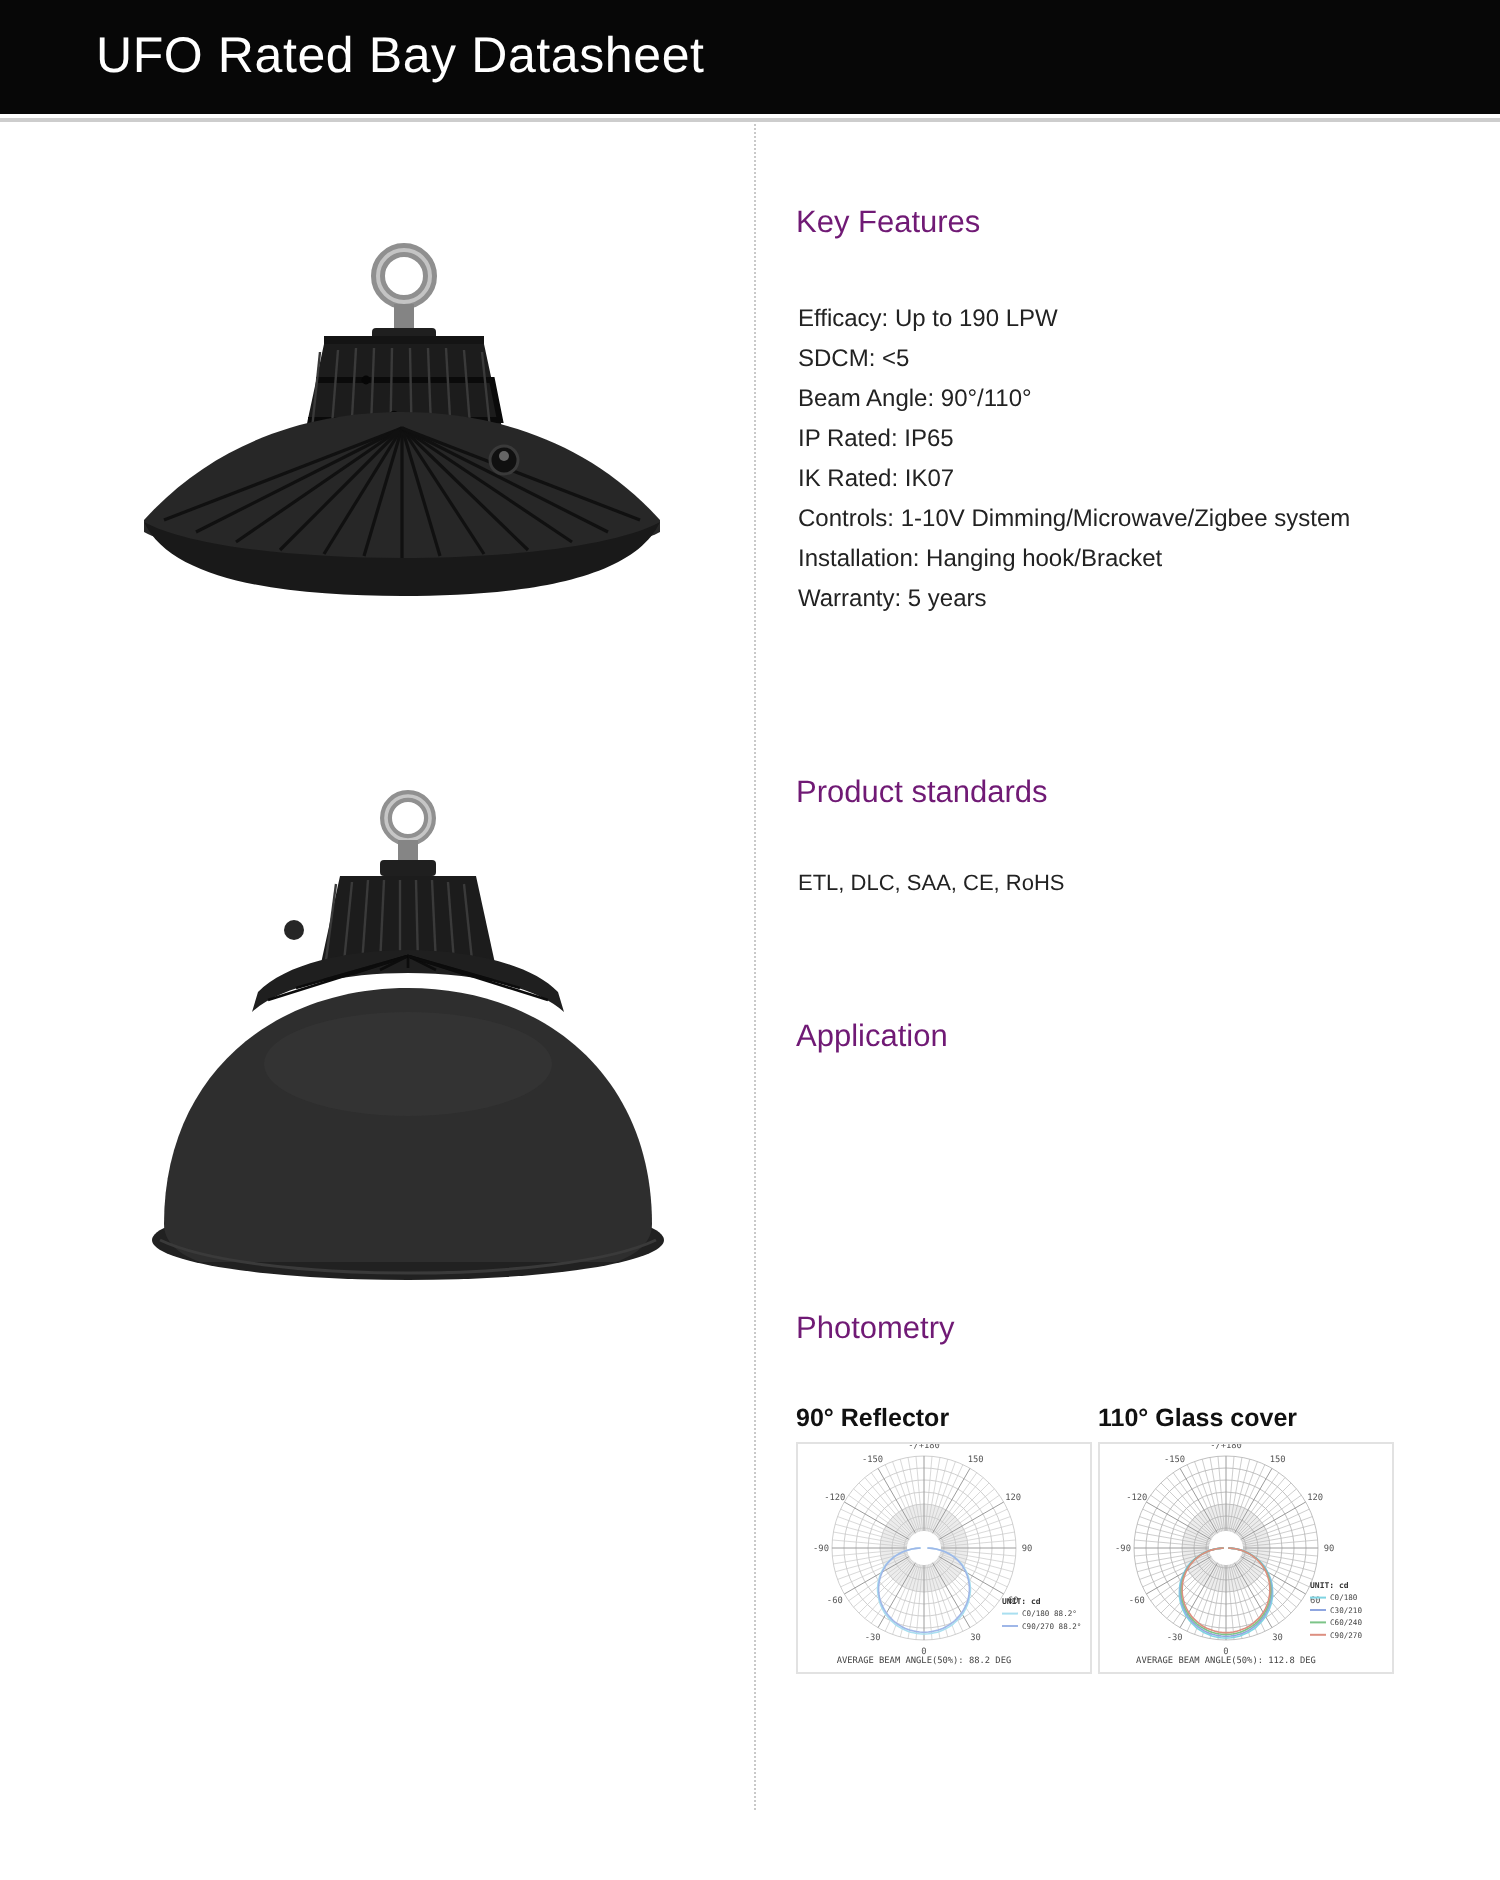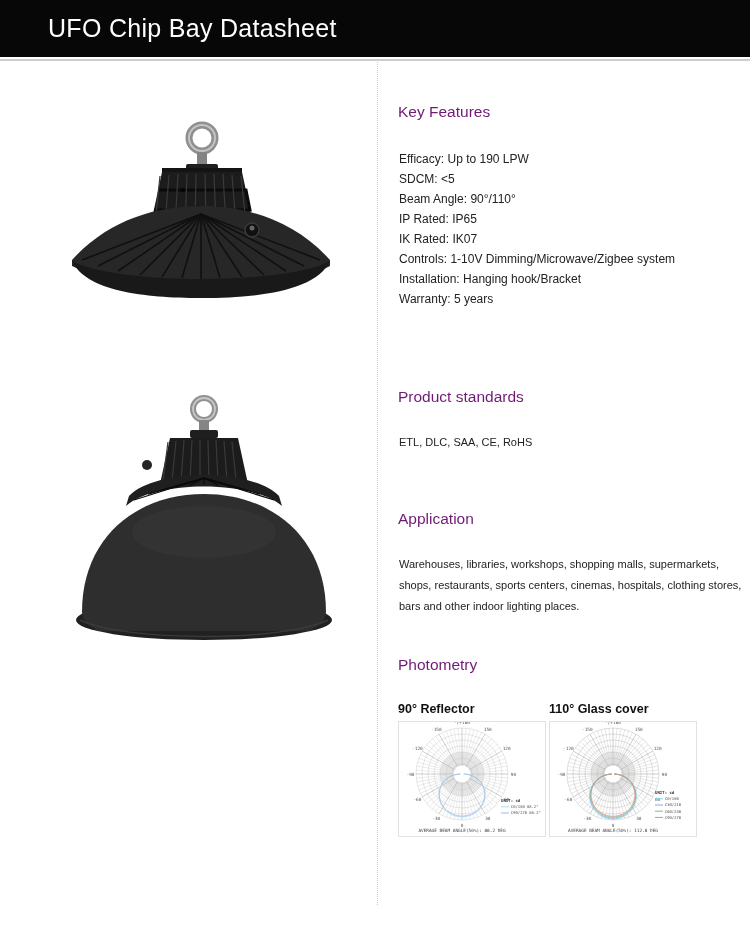--- a/index.html
+++ b/index.html
@@ -40,21 +40,21 @@
   .chart-box{width:148px;height:116px;border:1px solid #e2e2e2;background:#fff}
   svg.polar{width:146px;height:114px;display:block}
   svg.polar text{font-family:"DejaVu Sans Mono",monospace}
 </style>
 </head>
 <body>
 
 <div class="page">
 
   <header class="header">
-    <h1>UFO Chip Bay Datasheet</h1>
+    <h1>UFO Rated Bay Datasheet</h1>
   </header>
   <div class="header-shadow"></div>
   <div class="vdivider"></div>
 
   <svg class="img1" viewBox="0 0 286 202">
     <g>
       <circle cx="146" cy="40" r="13" fill="none" stroke="#8f8f8f" stroke-width="7"></circle>
       <circle cx="146" cy="40" r="13" fill="none" stroke="#c4c4c4" stroke-width="2"></circle>
       <rect x="141" y="54" width="10" height="13" fill="#848484"></rect>
       <rect x="130" y="66" width="32" height="9" rx="2" fill="#1f1f1f"></rect>
@@ -156,21 +156,20 @@
     <li><span class="feature-label">IK Rated:</span> <span>IK07</span></li>
     <li><span class="feature-label">Controls:</span> <span>1-10V Dimming/Microwave/Zigbee system</span></li>
     <li><span class="feature-label">Installation:</span> <span>Hanging hook/Bracket</span></li>
     <li><span class="feature-label">Warranty:</span> <span>5 years</span></li>
   </ul>
 
   <h2 class="sec ps-heading">Product standards</h2>
   <p class="body-text ps-text">ETL, DLC, SAA, CE, RoHS</p>
 
   <h2 class="sec app-heading">Application</h2>
-  <p class="body-text app-text">Warehouses, libraries, workshops, shopping malls, supermarkets, shops, restaurants, sports centers, cinemas, hospitals, clothing stores, bars and other indoor lighting places.</p>
 
   <h2 class="sec ph-heading">Photometry</h2>
 
   <div class="charts">
     <figure class="chart">
       <figcaption class="chart-title">90° Reflector</figcaption>
       <div class="chart-box">
         <svg class="polar" viewBox="0 0 146 114">
             <circle cx="63" cy="52" r="22" fill="#ececec"></circle>
             <circle cx="63" cy="52" r="8.5" fill="#ffffff"></circle>

